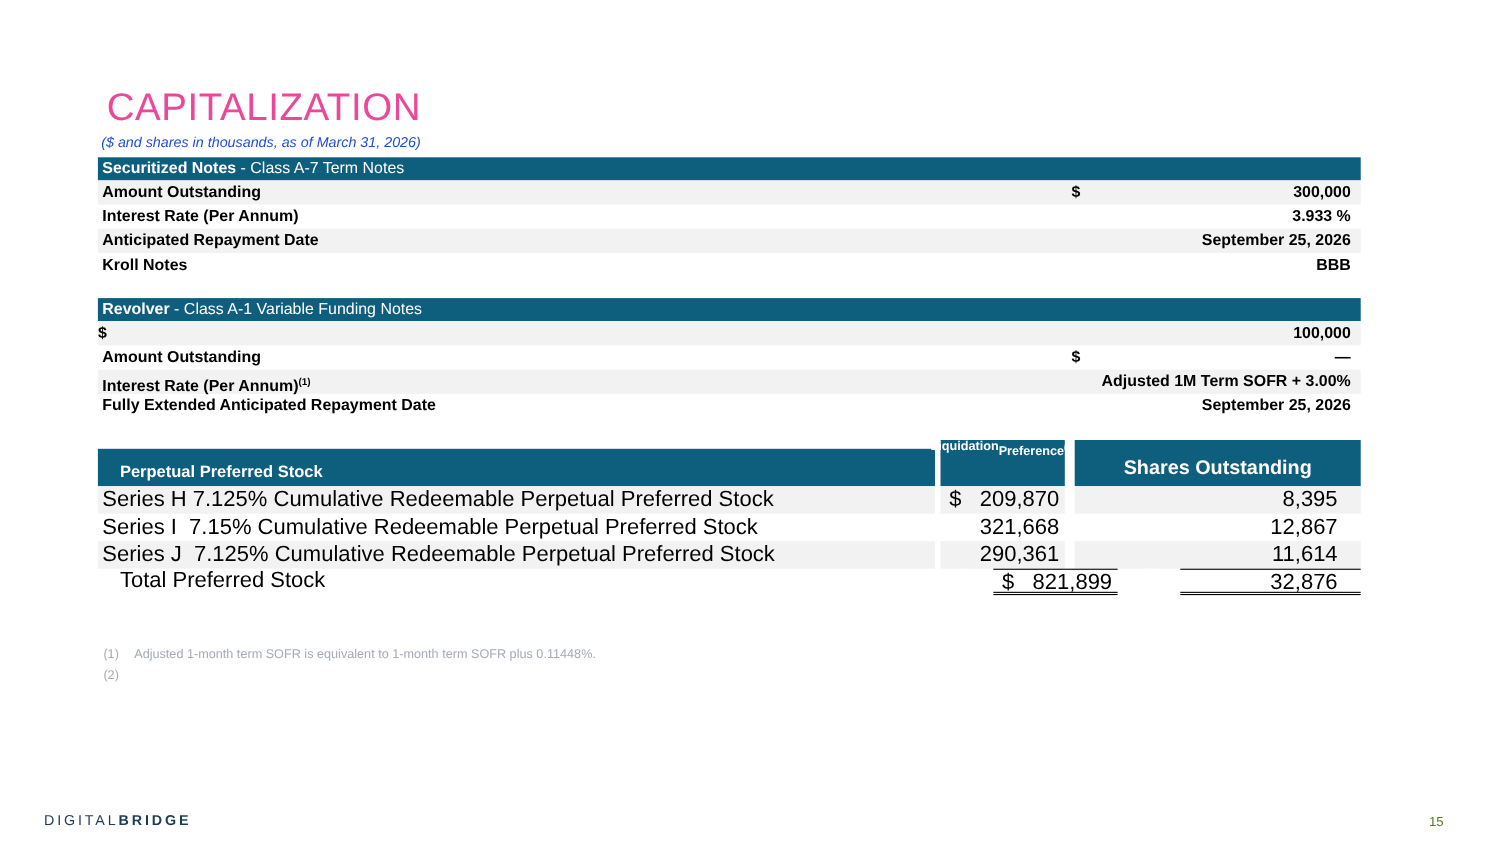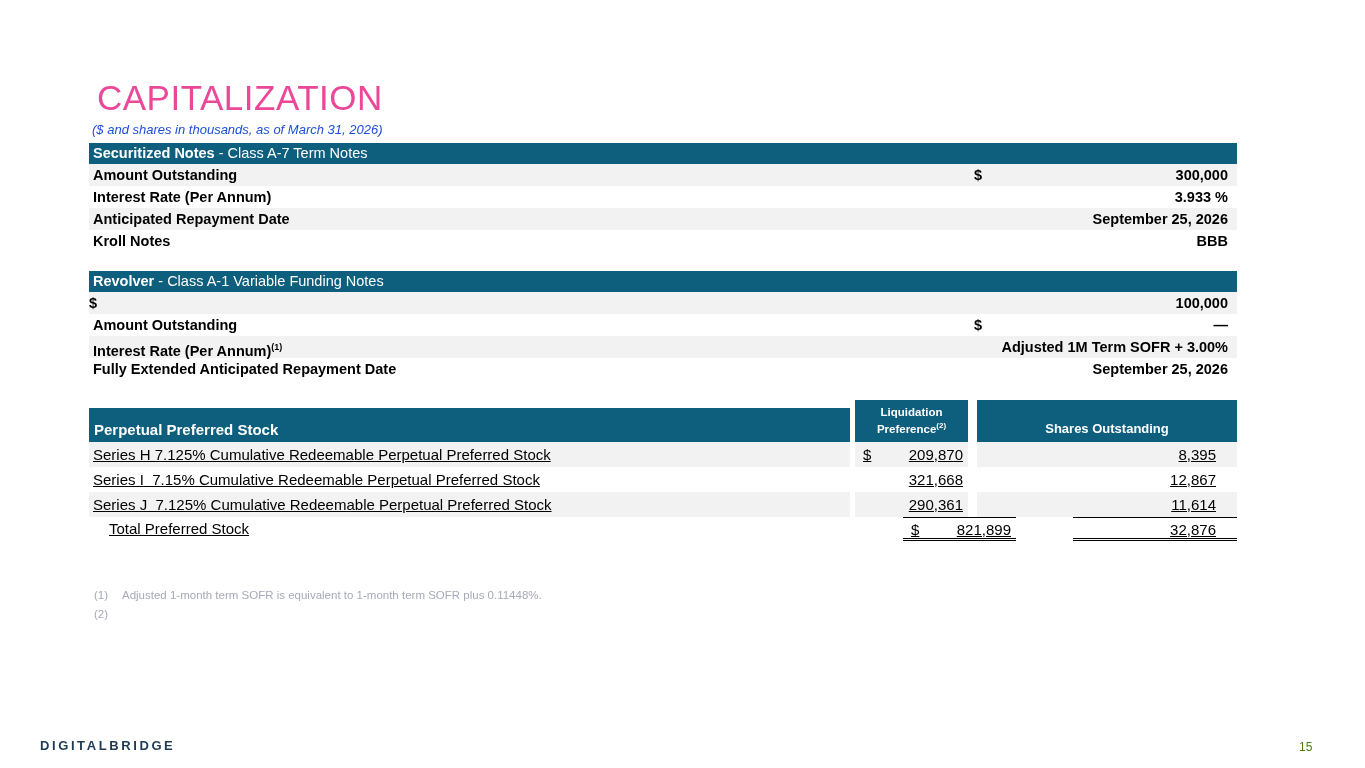--- a/index.html
+++ b/index.html
@@ -41,38 +41,38 @@
   .srow .rlabel { width:885px; padding-left:4px; white-space:pre; }
   .srow .rlabel sup { font-size:9px; }
   .srow .rprefix { width:34px; }
   .srow .rvalue { flex:1; text-align:right; padding-right:9px; white-space:pre; }
 
   
   .phead { display:flex; height:42px; align-items:flex-end; }
   .phead .hlabel {
     width:761px; height:34px; background:#0E5E7E; color:#fff;
     font-weight:700; font-size:15px;
-    display:flex; align-items:flex-end; padding:0 0 4px 5px;
+    display:flex; align-items:flex-end; padding:0 0 4px 20px;
   }
   .gap1 { width:5px; }
   .gap2 { width:9px; }
   .phead .hliq {
     width:113px; height:42px; background:#0E5E7E; color:#fff;
     font-weight:700; font-size:11.5px; line-height:13px; text-align:center;
-    display:flex; flex-direction:column; justify-content:center;
+    display:flex; justify-content:center;
   }
   .phead .hliq sup { font-size:8px; vertical-align:super; }
   .phead .hshares {
     flex:1; height:42px; background:#0E5E7E; color:#fff;
-    font-weight:700; font-size:13px; text-align:center;
+    font-weight:700; font-size:18px; text-align:center;
     display:flex; align-items:flex-end; justify-content:center;
     padding-bottom:6px;
   }
 
-  .prow { display:flex; height:25px; font-size:15px; line-height:25px;text-decoration:underline; }
+  .prow { display:flex; height:25px; font-size:20px; line-height:25px; }
   .prow .plabel { width:761px; padding-left:4px; white-space:pre; }
   .prow .cliq {
     width:113px; display:flex;
   }
   .prow .cliq .dollar { width:26px; padding-left:8px; }
   .prow .cliq .num { flex:1; text-align:right; padding-right:5px; }
   .prow .cshares { flex:1; text-align:right; padding-right:21px; }
   .prow.alt .plabel, .prow.alt .cliq, .prow.alt .cshares { background:#F2F2F2; }
   .prow .gap1, .prow .gap2 { background:#fff; }
 
@@ -81,21 +81,21 @@
   .prow.totalrow .cliq, .prow.totalrow .cshares {
     border-top:1.5px solid #000;
     border-bottom:3px double #000;
   }
 
   .footnotes { position:absolute; left:94px; top:586px; font-size:11.5px; color:#A6AAB9; }
   .fnrow { display:flex; line-height:19px; }
   .fnrow .fnnum { width:28px; }
 
   .logo { position:absolute; left:40px; top:738px; font-size:13px; letter-spacing:2.6px; color:#1D3A57; }
-  .logo .lg1 { font-weight:700; }
+  .logo .lg1 { font-weight:400; }
   .logo .lg2 { font-weight:800; }
   .pagenum { position:absolute; left:1299px; top:740px; font-size:12px; color:#4d7c0f; }
 </style>
 </head>
 <body>
 
 <div class="slide">
 
   <div class="title">CAPITALIZATION</div>
   <div class="subtitle">($ and shares in thousands, as of March 31, 2026)</div>

